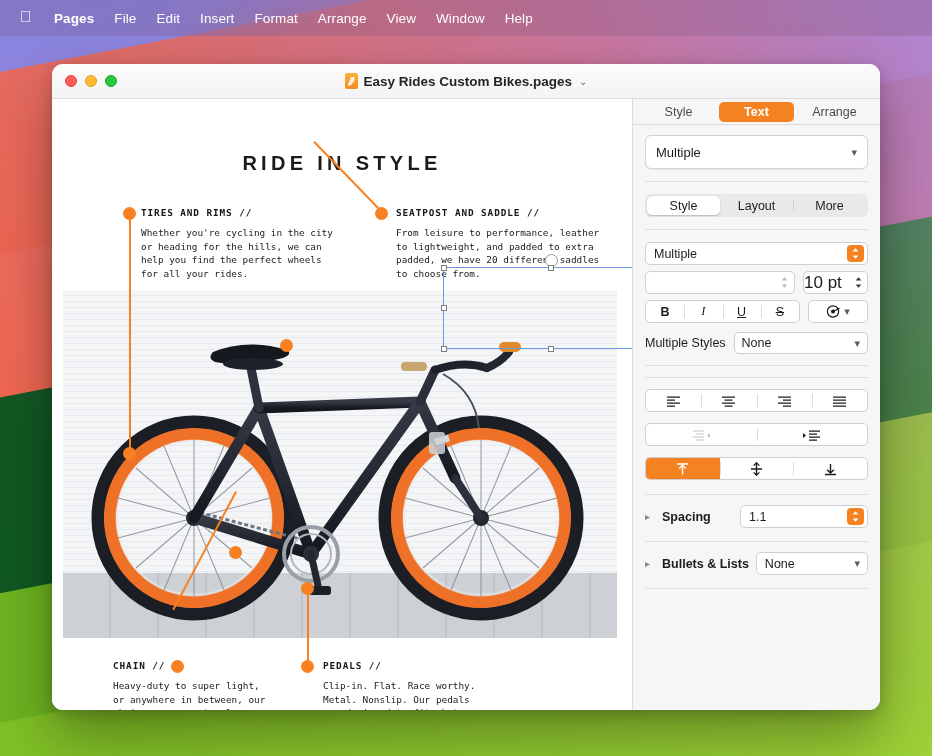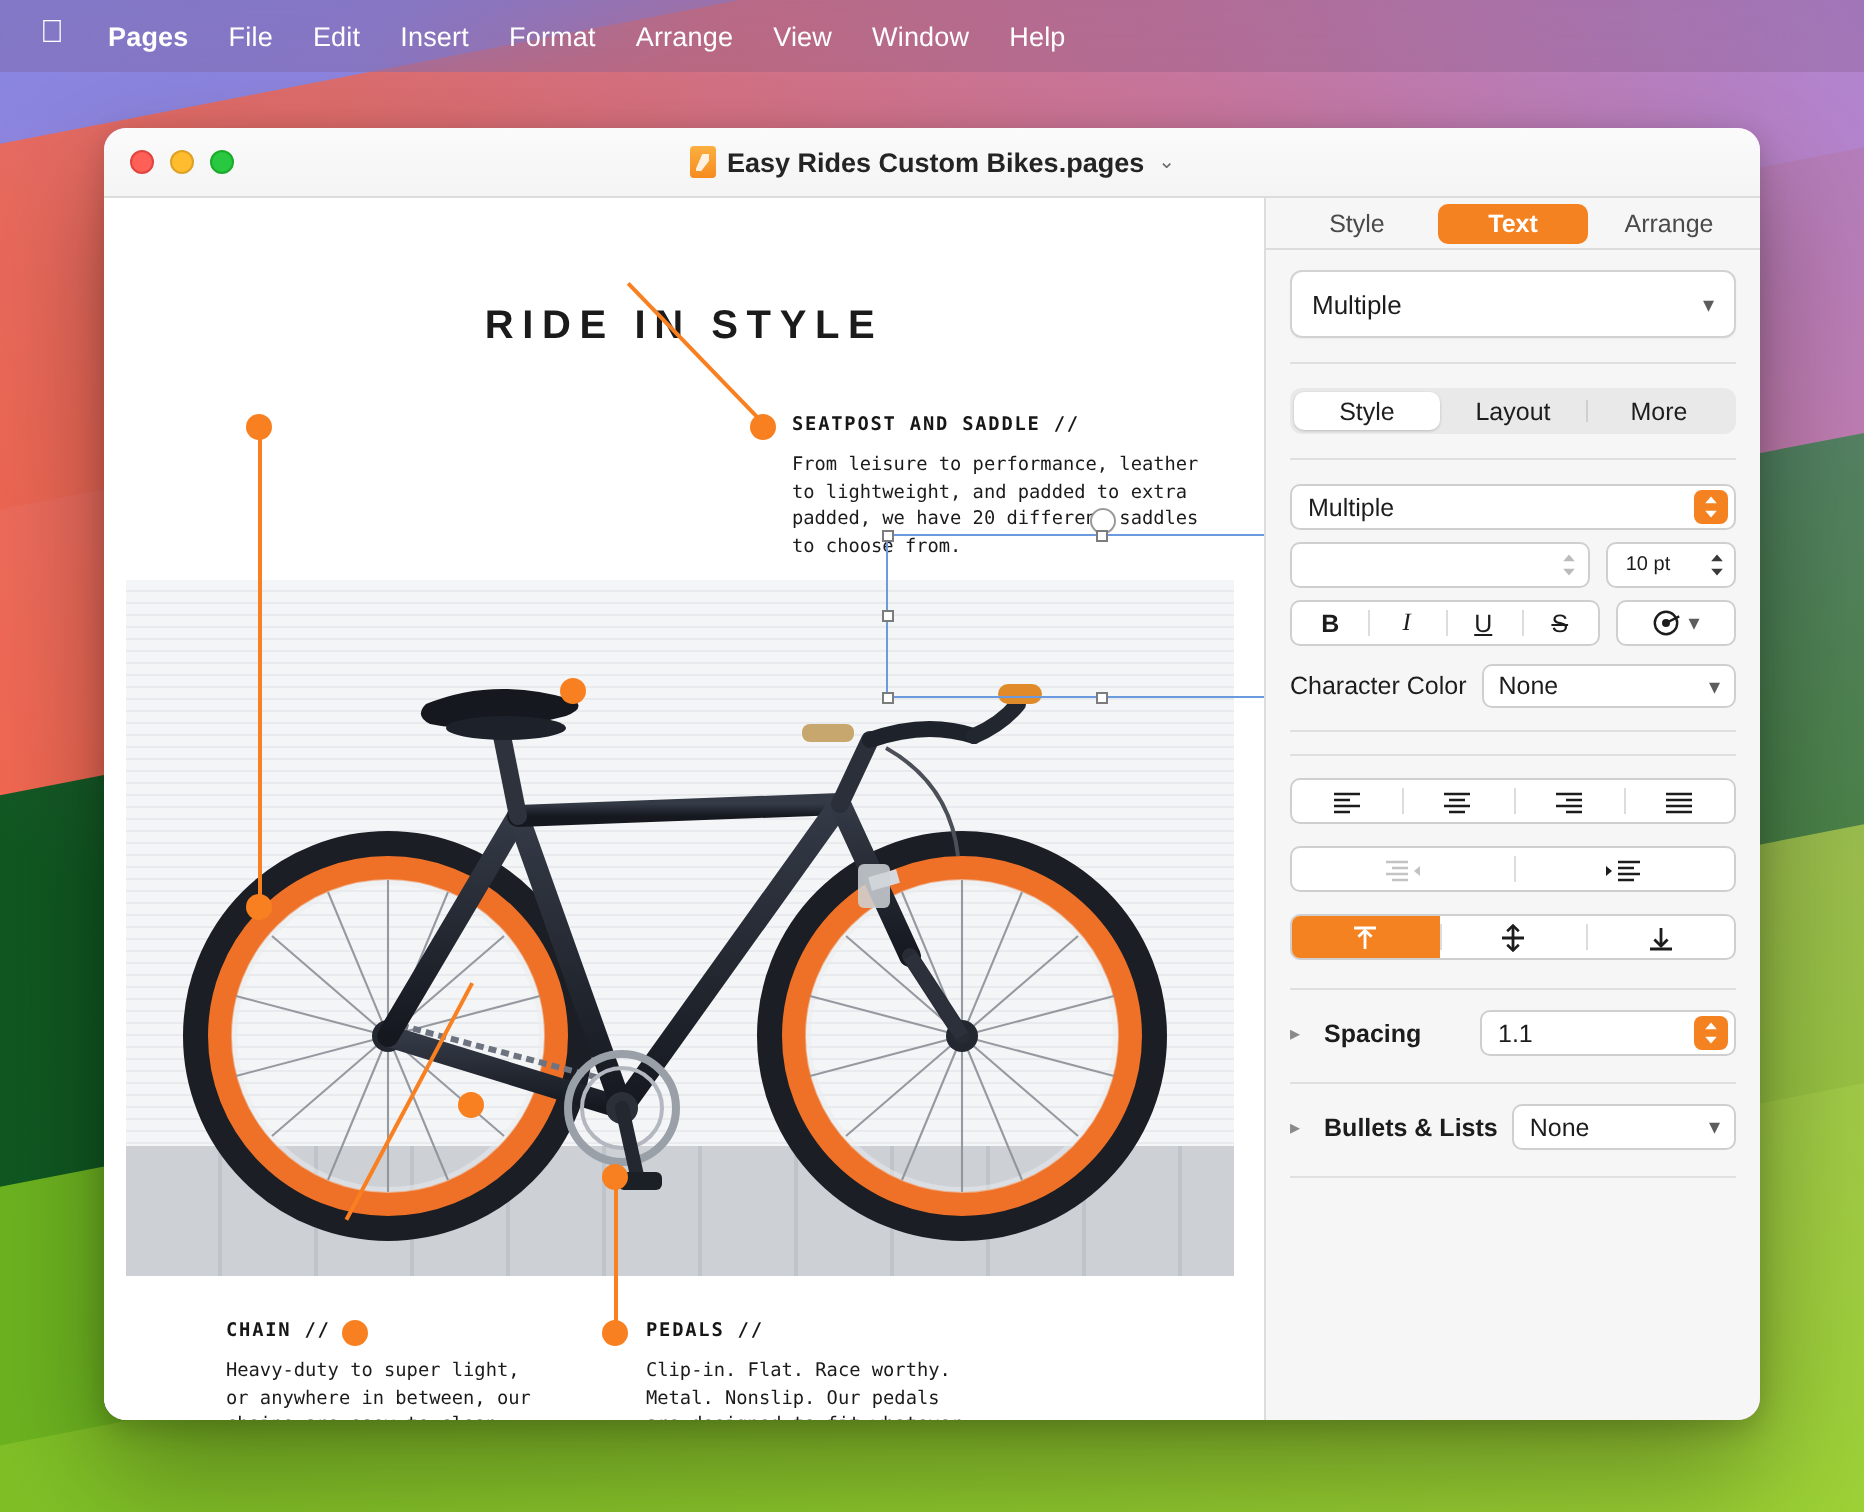--- a/index.html
+++ b/index.html
@@ -250,21 +250,21 @@
   }
   .step-grey { color:#b6b6b6; }
 
   .row { display:flex; gap:8px; align-items:center; margin-top:6px; }
 
   .fontsize-wrap {
     display:flex; align-items:center; gap:3px;
     background:#fff; border:1px solid #cfcfcf; border-radius:5px;
     height:23px; padding-right:1px;
   }
-  .fontsize-val { width:44px; text-align:center; padding-right:4px; font-size:10px; }
+  .fontsize-val { width:44px; text-align:left; padding-right:4px; font-size:17px; }
 
   .bisu {
     display:flex; flex:1; height:23px; background:#fff;
     border:1px solid #cfcfcf; border-radius:5px; overflow:hidden;
   }
   .bisu > div {
     flex:1; display:flex; align-items:center; justify-content:center;
     font-size:12.5px; color:#1c1c1c; position:relative;
   }
   .bisu > div + div:before {
@@ -471,20 +471,27 @@
         <div class="co-dot" style="left:228px; top:240px;"></div>
 
         <div class="co-dot" style="left:177px; top:447px;"></div>
         <div class="co-line" style="left:121px; top:510px; width:134px; height:1.6px; transform-origin:left center; transform:rotate(-62deg);"></div>
         <div class="co-dot" style="left:119px; top:561px;"></div>
 
         <div class="co-dot" style="left:249px; top:483px;"></div>
         <div class="co-line" style="left:255px; top:489px; width:1.6px; height:73px;"></div>
         <div class="co-dot" style="left:249px; top:561px;"></div>
 
+        <div class="cal-block" style="left:89px; top:108px; width:210px;">
+          <div class="cal-head">TIRES AND RIMS //</div>
+          <div class="cal-body">Whether you're cycling in the city
+or heading for the hills, we can
+help you find the perfect wheels
+for all your rides.</div>
+        </div>
 
         <div class="cal-block" style="left:344px; top:108px; width:225px;">
           <div class="cal-head">SEATPOST AND SADDLE //</div>
           <div class="cal-body">From leisure to performance, leather
 to lightweight, and padded to extra
 padded, we have 20 different saddles
 to choose from.</div>
         </div>
 
         <div class="cal-block" style="left:61px; top:561px; width:200px;">
@@ -586,21 +593,21 @@
             <svg class="ic" width="15" height="15" viewBox="0 0 15 15">
               <circle cx="7" cy="7.5" r="5.6" fill="none" stroke="#1c1c1c" stroke-width="1.2"></circle>
               <circle cx="7" cy="7.5" r="2" fill="#1c1c1c"></circle>
               <path d="M7 7.5 L13.6 4.2" stroke="#1c1c1c" stroke-width="1.2" fill="none"></path>
             </svg>
             <span class="chev">▾</span>
           </div>
         </div>
 
         <div class="kv">
-          <span class="kv-label">Character Color</span>
+          <span class="kv-label">Multiple Styles</span>
           <div class="kv-field">
             <span>None</span>
             <span class="chev">▾</span>
           </div>
         </div>
 
         <div class="insp-hr"></div>
 
 
         <div class="insp-hr"></div>

